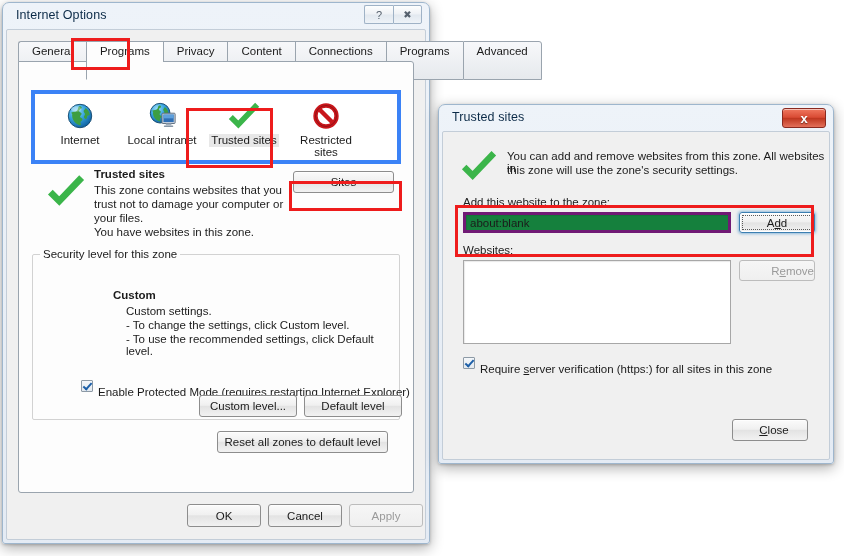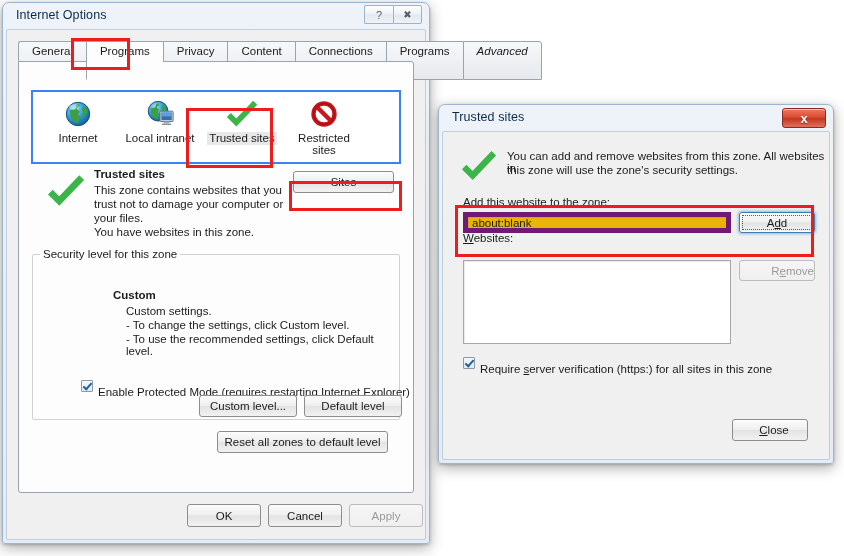--- a/index.html
+++ b/index.html
@@ -63,21 +63,21 @@
   .tabstrip{position:absolute;left:11px;top:11px;height:21px;display:flex;}
   .tab{
     height:39px;line-height:19px;padding:0 13px;
     background:linear-gradient(180deg,#f7f8fa 0%,#e6e9ed 100%);
     border:1px solid #9aa4ae;border-bottom:1px solid #9aa4ae;
     border-right:none;
     font-size:11.5px;color:#1b1b1b;box-sizing:border-box;
     white-space:nowrap;cursor:default;
   }
   .tab:first-child{border-radius:3px 0 0 0;}
-  .tab:last-child{border-right:1px solid #9aa4ae;border-radius:0 3px 0 0;font-style:italic;}
+  .tab:last-child{border-right:1px solid #9aa4ae;border-radius:0 3px 0 0;}
   .tab.active{
     background:#fdfdfd;border-bottom-color:#fdfdfd;
     position:relative;z-index:3;
   }
   .tabpage{
     position:absolute;left:11px;right:11px;top:31px;bottom:46px;
     background:#fdfdfd;border:1px solid #9aa4ae;border-radius:0 3px 3px 3px;
   }
 
   
@@ -104,21 +104,21 @@
     border:1px solid #3c7fb1;
     box-shadow:0 0 3px 1px rgba(60,140,200,.55), inset 0 0 0 1px #fff;
   }
   .btn.focused .focusring{
     position:absolute;left:2px;right:2px;top:2px;bottom:2px;
     border:1px dotted #5a5a5a;pointer-events:none;
   }
 
   
   .textbox{
-    background:#eab308;border:5px solid #701a75;
+    background:#15803d;border:3px solid #701a75;
     box-shadow:inset 1px 1px 1px rgba(0,0,0,.09);
     box-sizing:border-box;font-size:11.5px;color:#1b1b1b;
     display:flex;align-items:center;padding:0 4px;
   }
   .listbox{
     background:#fff;border:1px solid #a7a7a7;
     box-shadow:inset 1px 1px 1px rgba(0,0,0,.09);
     box-sizing:border-box;
   }
 
@@ -134,21 +134,21 @@
     content:"";position:absolute;left:3px;top:0px;
     width:3px;height:7px;border:solid #1c5fa8;
     border-width:0 2px 2px 0;transform:rotate(42deg);
   }
   .cbtext{font-size:11.5px;color:#1b1b1b;white-space:nowrap;margin-top:12px;}
   u{text-decoration:underline;}
 
   
   .zonebox{
     position:absolute;left:12px;top:28px;right:12px;height:74px;
-    background:#fff;border:2px solid #3b82f6;box-sizing:border-box;
+    background:#fff;border:4px solid #3b82f6;box-sizing:border-box;
     display:flex;align-items:flex-start;padding-top:5px;
   }
   .zone{
     width:82px;display:flex;flex-direction:column;align-items:center;
     cursor:default;
   }
   .zone .zicon{height:34px;display:flex;align-items:center;justify-content:center;}
   .zone .zlabel{
     font-size:11.5px;color:#1b1b1b;text-align:center;line-height:13px;
     padding:0 2px;margin-top:1px;
@@ -324,21 +324,21 @@
 
     <div class="textbox" style="position:absolute;left:20px;top:80px;width:268px;height:21px;">
       <span>about:blank</span>
     </div>
 
     <div class="btn focused" style="position:absolute;left:296px;top:80px;width:76px;height:21px;">
       <span class="focusring"></span>
       <span><span>A</span><u>d</u><span>d</span></span>
     </div>
 
-    <div class="static nowrap" style="left:20px;top:100px;text-align:center;">
+    <div class="static nowrap" style="left:20px;top:112px;text-align:center;">
       <u>W</u><span>ebsites:</span>
     </div>
 
     <div class="listbox" style="position:absolute;left:20px;top:128px;width:268px;height:84px;"></div>
 
     <div class="btn disabled" style="position:absolute;left:296px;top:128px;width:76px;height:21px;justify-content:flex-end;">
       <span><span>R</span><u>e</u><span>move</span></span>
     </div>
 
     <div class="cbrow" style="left:20px;top:219px;">

